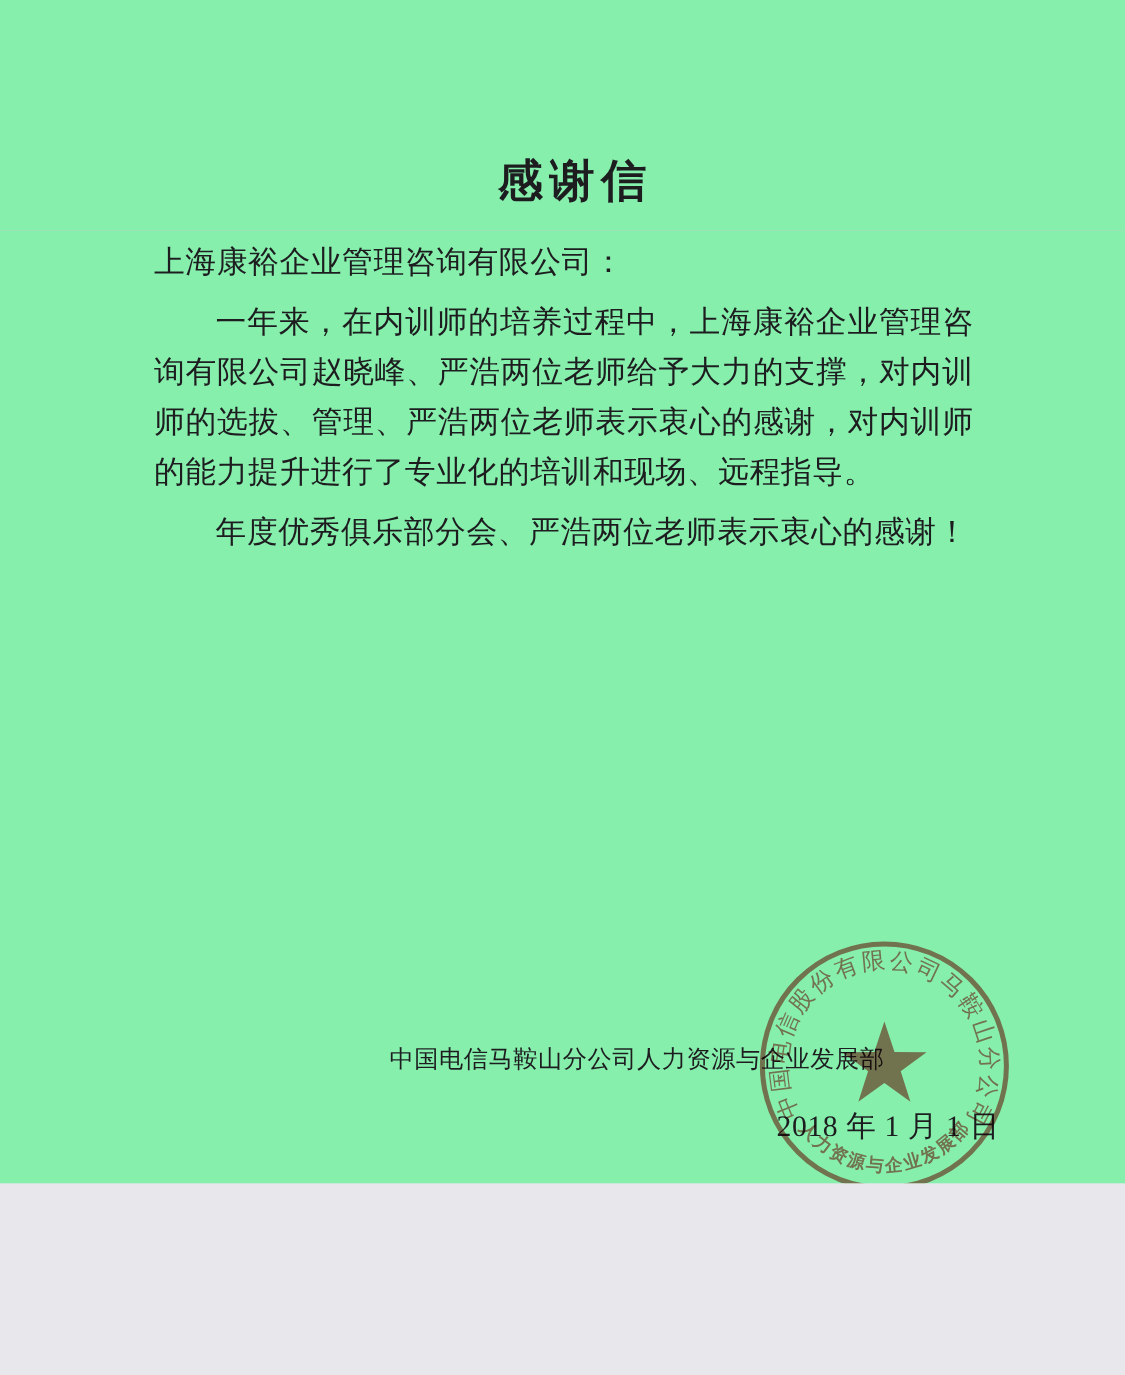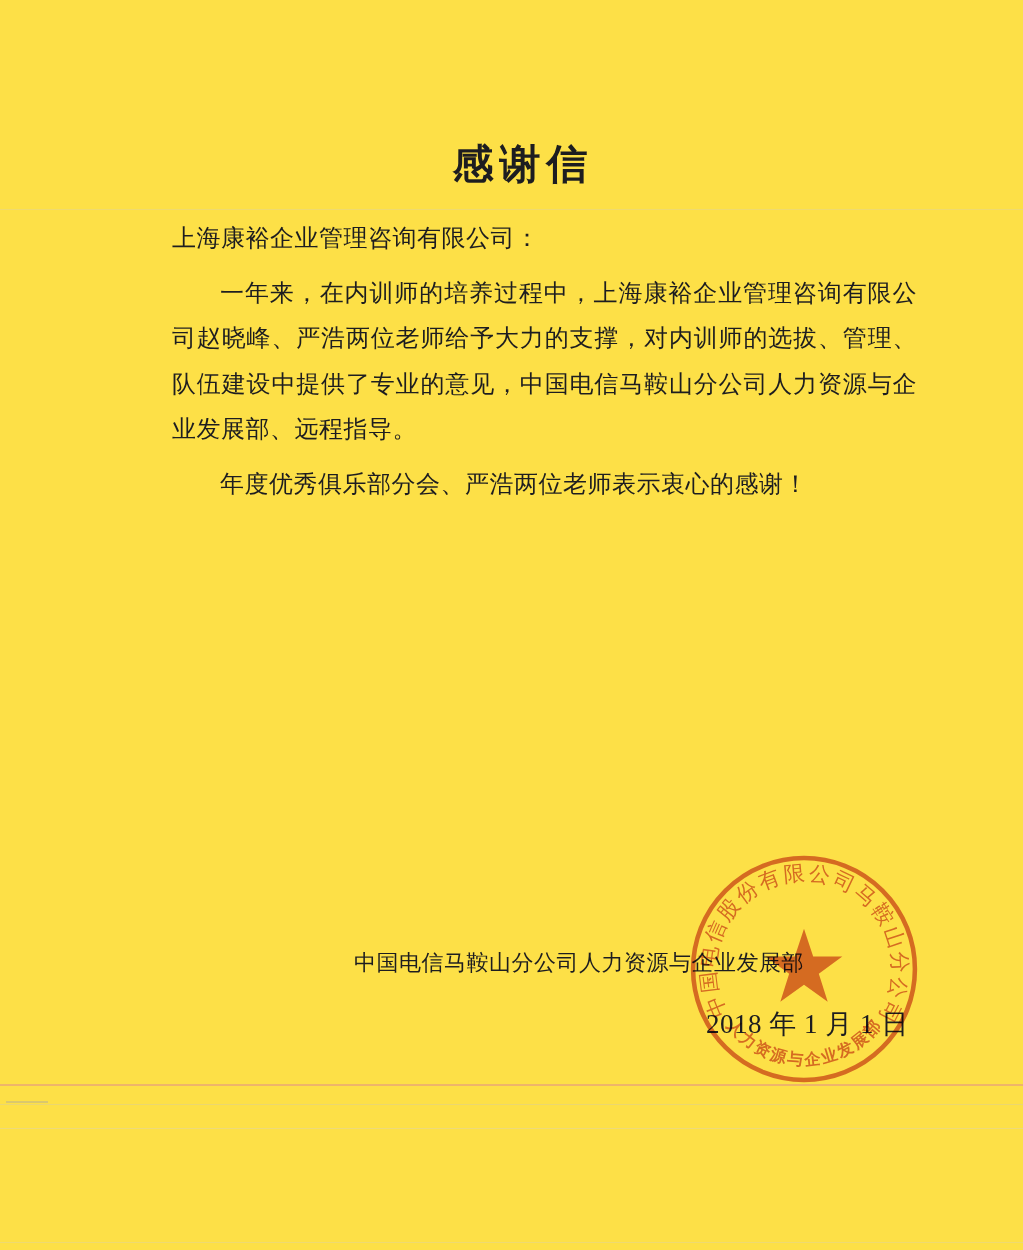--- a/index.html
+++ b/index.html
@@ -3,46 +3,45 @@
 <meta charset="utf-8">
 <style>
   html, body {
     margin: 0;
     padding: 0;
     background: #e8e8ec;
   }
   .sheet {
     position: relative;
     width: 1023px;
-    height: 1250px;
-    background: #fde047;
+    height: 1076px;
+    background: #86efac;
     font-family: "Liberation Serif", "DejaVu Serif", serif;
     color: #1d1d20;
     overflow: hidden;
   }
   .letter-title {
     position: absolute;
     top: 110px;
     left: 140px;
     width: 766px;
     text-align: center;
     font-size: 41px;
     font-weight: bold;
     letter-spacing: 6px;
   }
   .body-block {
     position: absolute;
     top: 216px;
     left: 140px;
     width: 745px;
-    font-size: 24px;
+    font-size: 28px;
     line-height: 45.5px;
     letter-spacing: 0.5px;
     text-align: justify;
-    margin-left: 32px;
   }
   .body-block p { margin: 0; }
   .salutation { text-indent: 0; }
   .paragraphs p {
     text-indent: 2em;
     margin-top: 9px;
   }
   .closing-salute {
     text-indent: 2em;
     margin-top: 9px;
@@ -109,21 +108,21 @@
 <body>
 
 <div class="sheet">
 
   <h1 class="letter-title">感谢信</h1>
 
   <div class="body-block">
     <p class="salutation">上海康裕企业管理咨询有限公司：</p>
 
     <div class="paragraphs">
-        <p>一年来，在内训师的培养过程中，上海康裕企业管理咨询有限公司赵晓峰、严浩两位老师给予大力的支撑，对内训师的选拔、管理、队伍建设中提供了专业的意见，中国电信马鞍山分公司人力资源与企业发展部、远程指导。</p>
+        <p>一年来，在内训师的培养过程中，上海康裕企业管理咨询有限公司赵晓峰、严浩两位老师给予大力的支撑，对内训师的选拔、管理、严浩两位老师表示衷心的感谢，对内训师的能力提升进行了专业化的培训和现场、远程指导。</p>
         <p>年度优秀俱乐部分会、严浩两位老师表示衷心的感谢！</p>
       </div>
 
   </div>
 
   <div class="signature-line">中国电信马鞍山分公司人力资源与企业发展部</div>
 
   <div class="date-line">2018 年 1 月 1 日</div>
 
   <div class="stamp">

